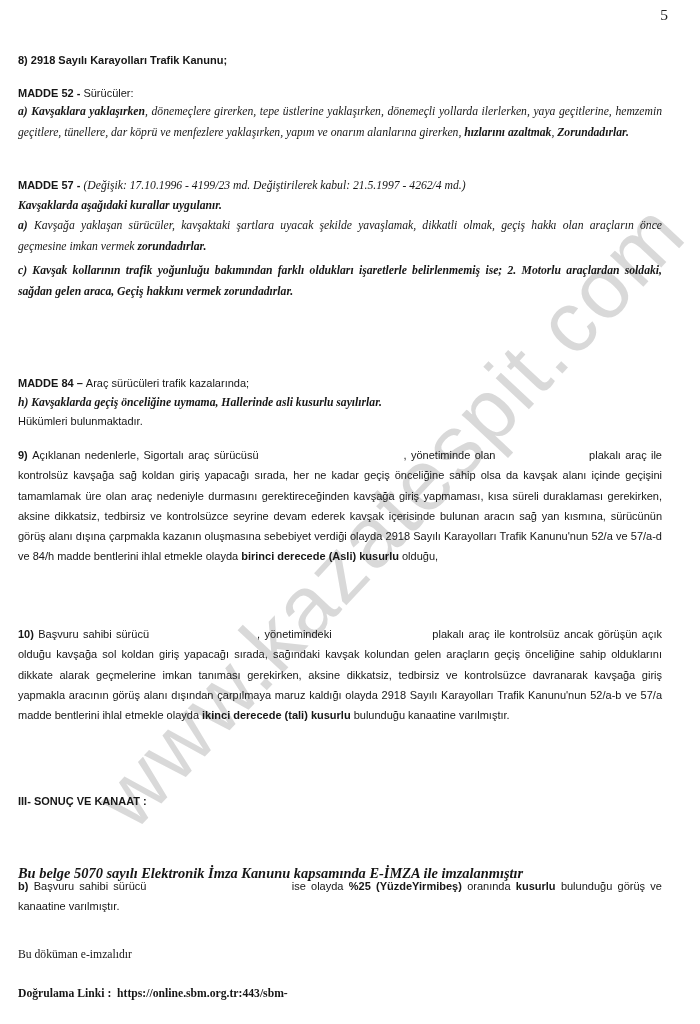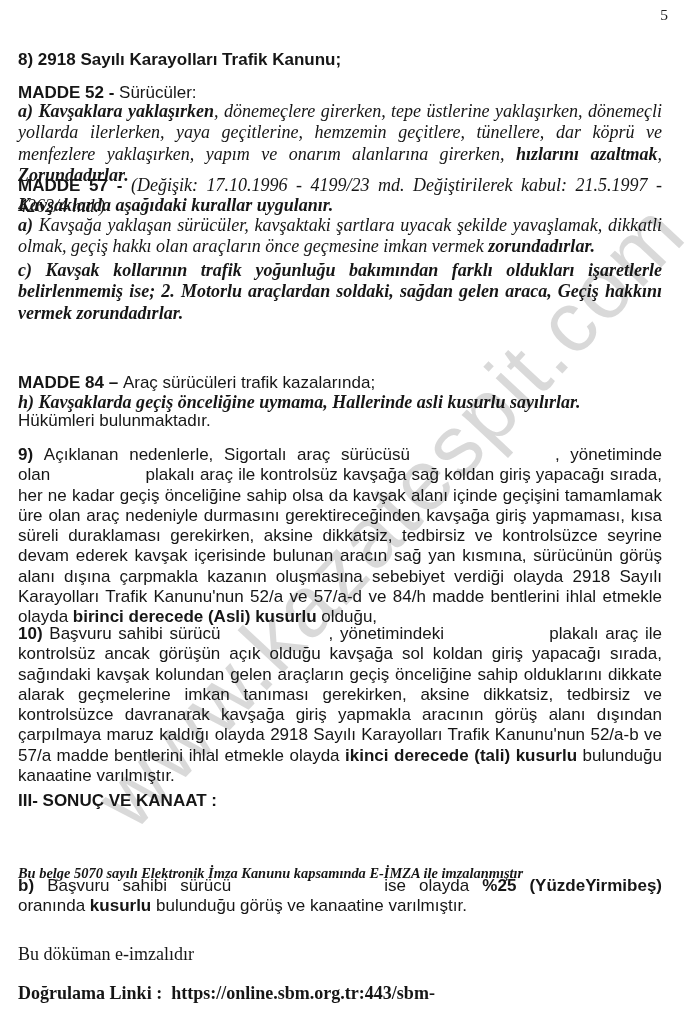--- a/index.html
+++ b/index.html
@@ -2,21 +2,21 @@
 <html><head>
 <meta charset="utf-8">
 <style>
   html,body{margin:0;padding:0;background:#ffffff;}
   .page{
     position:relative;width:700px;height:1024px;background:#ffffff;overflow:hidden;
     font-family:"Liberation Sans",sans-serif;color:#161616;
   }
   .par{
     position:absolute;left:18px;width:644px;margin:0;
-    font-size:17px;line-height:20.3px;text-align:justify;z-index:2;
+    font-size:11px;line-height:20.3px;text-align:justify;z-index:2;
   }
   .leftal{text-align:left;}
   .small{font-size:13.6px;}
   .f{line-height:19.8px;}
   .sf{font-family:"Liberation Serif",serif;font-size:1.06em;}
   .b{font-weight:700;}
   .i{font-style:italic;}
   .u{text-underline-offset:1px;}
   .gap{display:inline-block;height:2px;}
   .pgnum{

